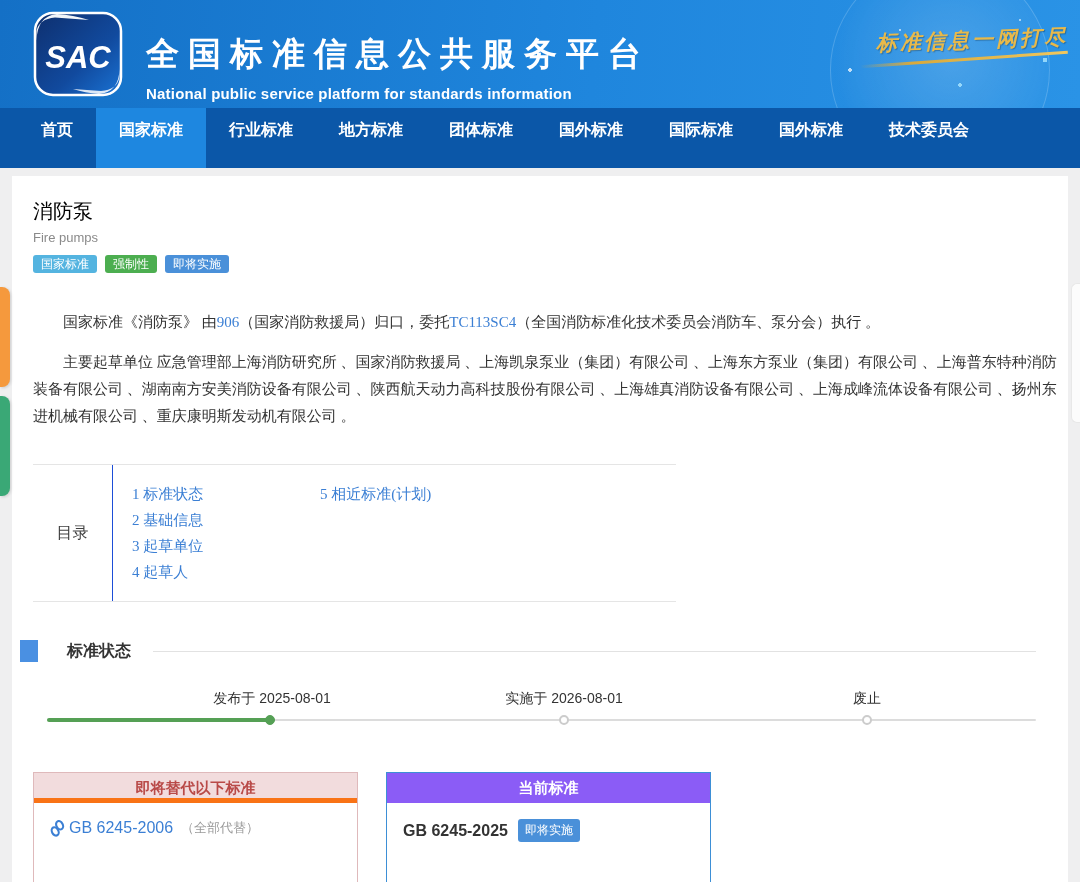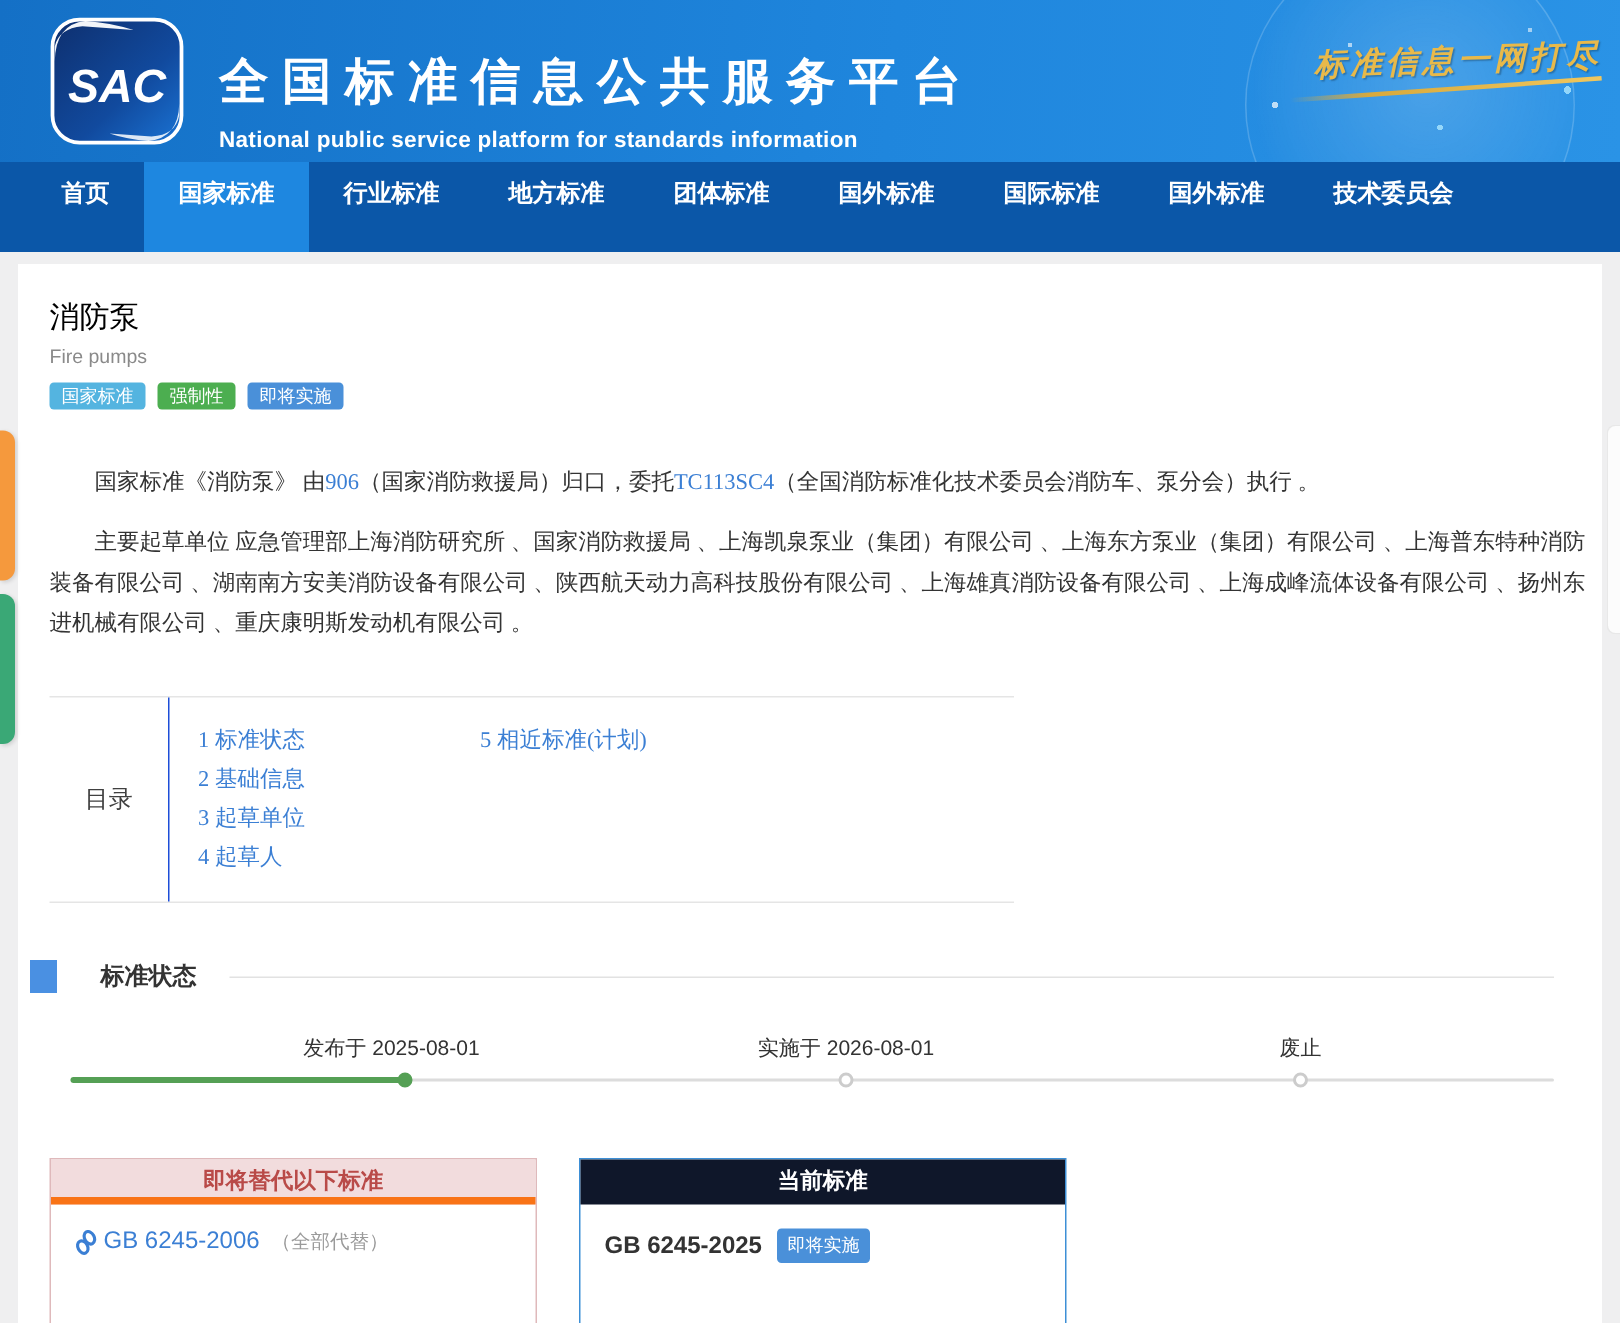--- a/index.html
+++ b/index.html
@@ -99,32 +99,32 @@
   .timeline{ position:relative; height:50px; margin-top:24px; margin-left:-21px; }
   .tl-track{ position:absolute; left:35px; right:32px; top:33px; height:2px; background:#dcdcdc; border-radius:2px; }
   .tl-progress{ position:absolute; left:35px; width:223px; top:32px; height:4px; background:#55a055; border-radius:3px; }
   .tl-dot{ position:absolute; top:29px; width:10px; height:10px; border-radius:50%; }
   .tl-dot.done{ background:#55a055; border:1px solid #55a055; }
   .tl-dot.pending{ background:#fff; border:2px solid #ccc; }
   .tl-dot-1{ left:253px; }
   .tl-dot-2{ left:547px; }
   .tl-dot-3{ left:850px; }
   .tl-label{ position:absolute; top:4px; font-size:14px; color:#333; white-space:nowrap; transform:translateX(-50%); }
-  .tl-label-1{ left:249px; }
+  .tl-label-1{ left:260px; }
   .tl-label-2{ left:552px; }
   .tl-label-3{ left:855px; }
 
   
   .cards-row{ display:flex; gap:28px; margin-top:36px; }
   .std-card{ width:325px; height:123px; background:#fff; }
   .card-replaced{ border:1px solid #dfb9bb; }
   .card-current{ border:1px solid #3d8fd6; }
   .card-header{ height:30px; line-height:30px; text-align:center; font-size:15px; font-weight:bold; }
   .card-replaced .card-header{ background:#f2dcdd; color:#b94a48; border-bottom:5px solid #f97316; }
-  .card-current .card-header{ background:#0f172a; color:#fff; }
+  .card-current .card-header{ background:#8b5cf6; color:#fff; }
   .card-body{ padding:16px 16px 0; }
   .card-code-row{ display:flex; align-items:center; }
   .link-icon{ margin-right:4px; display:inline-flex; }
   .card-code-link{ font-size:16px; color:#3b7fd4; text-decoration:none; cursor:pointer; font-weight:500; }
   .card-code-note{ font-size:13px; color:#9a9a9a; margin-left:8px; }
   .card-code-plain{ font-size:16px; color:#333; font-weight:bold; }
   .card-badge{ font-size:12px; color:#fff; background:#4a90d9; border-radius:3px; padding:3px 7px; margin-left:10px; }
 
   
   .side-pill{ position:absolute; left:0; width:10px; height:100px; border-radius:0 8px 8px 0;

